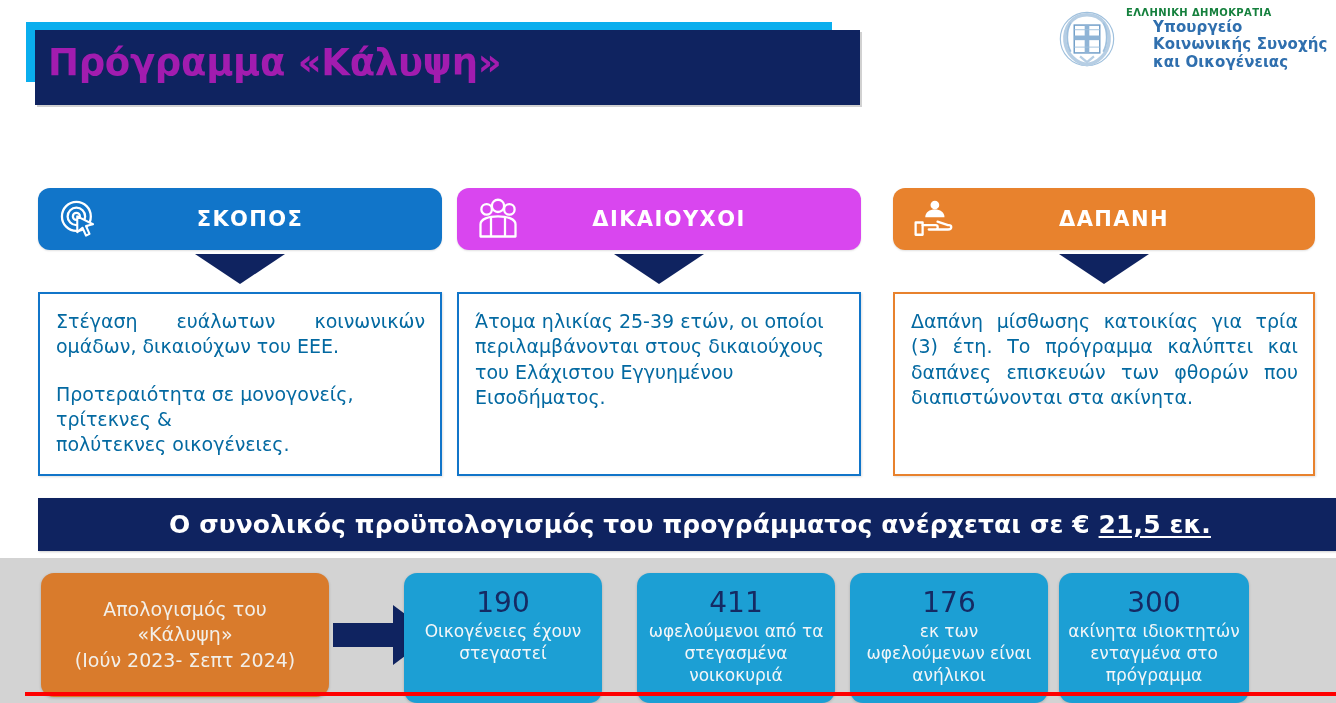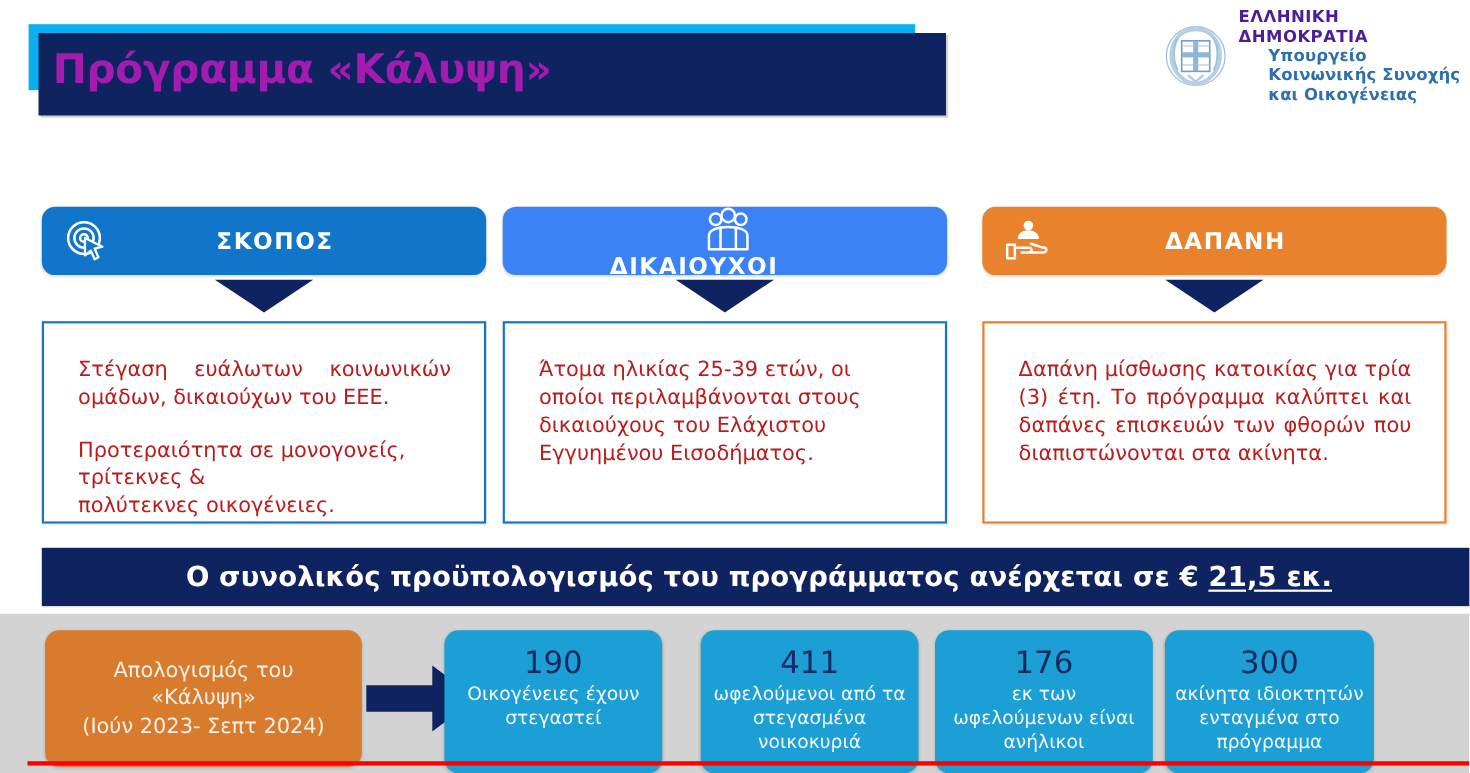--- a/index.html
+++ b/index.html
@@ -52,23 +52,23 @@
     position: absolute;
     left: 1058px;
     top: 7px;
     display: flex;
     align-items: center;
     gap: 10px;
   }
   .logo-emblem { width: 58px; height: 58px; flex: 0 0 auto; }
   .logo-txt { line-height: 1.18; }
   .logo-line1 {
-    font-size: 15px;
+    font-size: 10px;
     font-weight: 700;
-    color: #4c1d95;
+    color: #15803d;
     letter-spacing: 0.4px;
   }
   .logo-line2, .logo-line3 {
     font-size: 15px;
     font-weight: 700;
     color: #2f6fae;
     letter-spacing: 0.1px;
     margin-left: 27px;
   }
 
@@ -86,21 +86,21 @@
   .cap {
     position: relative;
     height: 62px;
     border-radius: 12px;
     display: flex;
     align-items: center;
     box-shadow: 0 1px 2px rgba(0,0,0,0.12);
     justify-content: space-between;
   }
   .cap-purpose { background: #1175c9; }
-  .cap-benef   { background: #3b82f6; flex-direction: column; }
+  .cap-benef   { background: #d946ef; }
   .cap-expense { background: #e8822d; }
 
   .cap-icon {
     width: 70px;
     flex: 0 0 auto;
     display: flex;
     align-items: center;
     justify-content: center;
     padding-left: 6px;
   }
@@ -129,22 +129,22 @@
     height: 184px;
     background: #ffffff;
     border: 2.5px solid #1175c9;
     box-shadow: 1px 1px 2px rgba(0,0,0,0.12);
     box-sizing: border-box;
     padding: 14px 14px 10px 15px;
   }
   .panel.orange { border-color: #e8822d; }
 
   .panel p {
-    margin: 16px;
-    color: #b91c1c;
+    margin: 1px;
+    color: #0369a1;
     font-size: 19px;
     line-height: 1.33;
   }
   .panel p.just { text-align: justify; }
   .panel p.gap { margin-top: 22px; }
 
   
   .budget {
     position: absolute;
     left: 38px;

